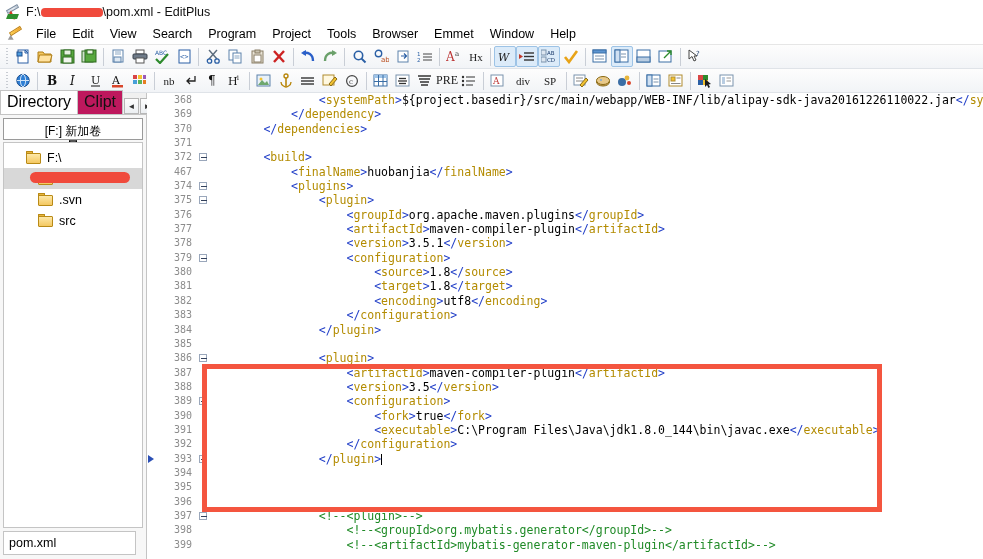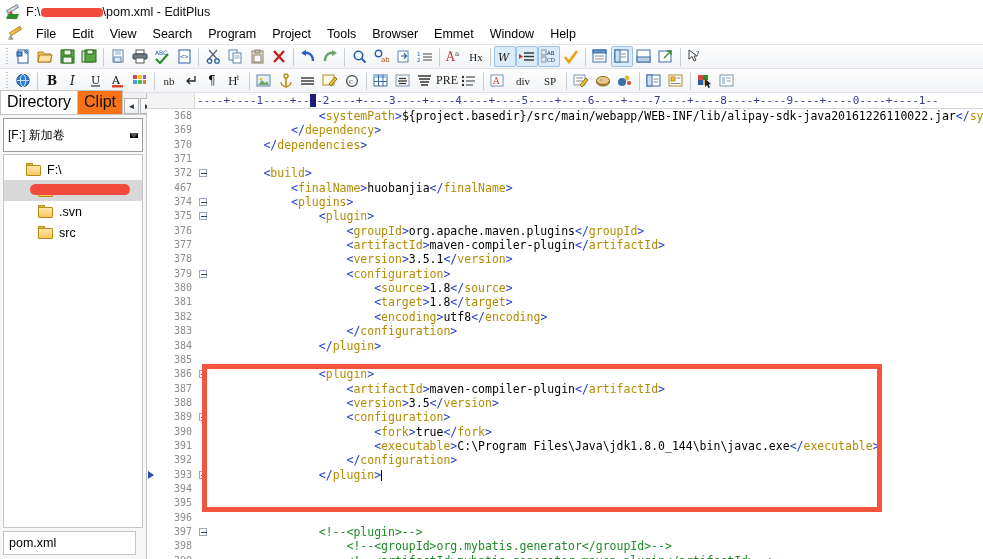--- a/index.html
+++ b/index.html
@@ -161,42 +161,43 @@
   .side-tab {
     font-size: 16px; color: #000;
     padding: 2px 6px 3px 6px;
     background: #ffffff;
     border: 1px solid #c4c4c4;
     border-bottom: none;
     margin-right: -1px;
     white-space: nowrap;
   }
   .side-tab.inactive {
-    background: #f97316;
+    background: #be185d;
     color: #111;
   }
   .tab-arrows {
     display: flex; margin-left: 2px; align-items: center;
   }
   .tab-arrow {
     width: 15px; height: 16px;
     border: 1px solid #b7b7b7;
     background: linear-gradient(#fdfdfd,#eceff2);
     display: flex; align-items: center; justify-content: center;
     font-size: 8px; color: #333;
     margin-right: 1px;
   }
   .drive-select {
     height: 22px; margin: 3px 3px 2px 3px;
     background: #ffffff;
     border: 1px solid #9a9a9a;
     display: flex; align-items: center;
-    padding: 16px 4px;
+    padding: 4px 4px;
     font-size: 12px; color: #000;
     justify-content: space-between;
+    flex-direction: column;
   }
   .drive-select .caret {
     width: 0; height: 0;
     border-left: 4px solid transparent;
     border-right: 4px solid transparent;
     border-top: 5px solid #555;
   }
   .tree {
     flex: 1 1 auto;
     background: #fff;
@@ -898,24 +899,20 @@
               <span class="bod"></span>
             </span>
           <span>src</span>
         </div>
       </div>
 
       <div class="sidebar-file">pom.xml</div>
     </div>
 
     <div class="editor">
-      <div class="ruler">
-        <div class="rul-gutter"></div>
-        <div class="rul-text"><span>----+----1----+--</span><span class="caretcol">-</span><span>-2----+----3----+----4----+----5----+----6----+----7----+----8----+----9----+----0----+----1--</span></div>
-      </div>
 
       <div class="code-area">
         <div class="gutter" id="gutter">
             <div class="gline">368</div>
             <div class="gline">369</div>
             <div class="gline">370</div>
             <div class="gline">371</div>
             <div class="gline">372<span class="fold"></span></div>
             <div class="gline">467</div>
             <div class="gline">374<span class="fold"></span></div>

